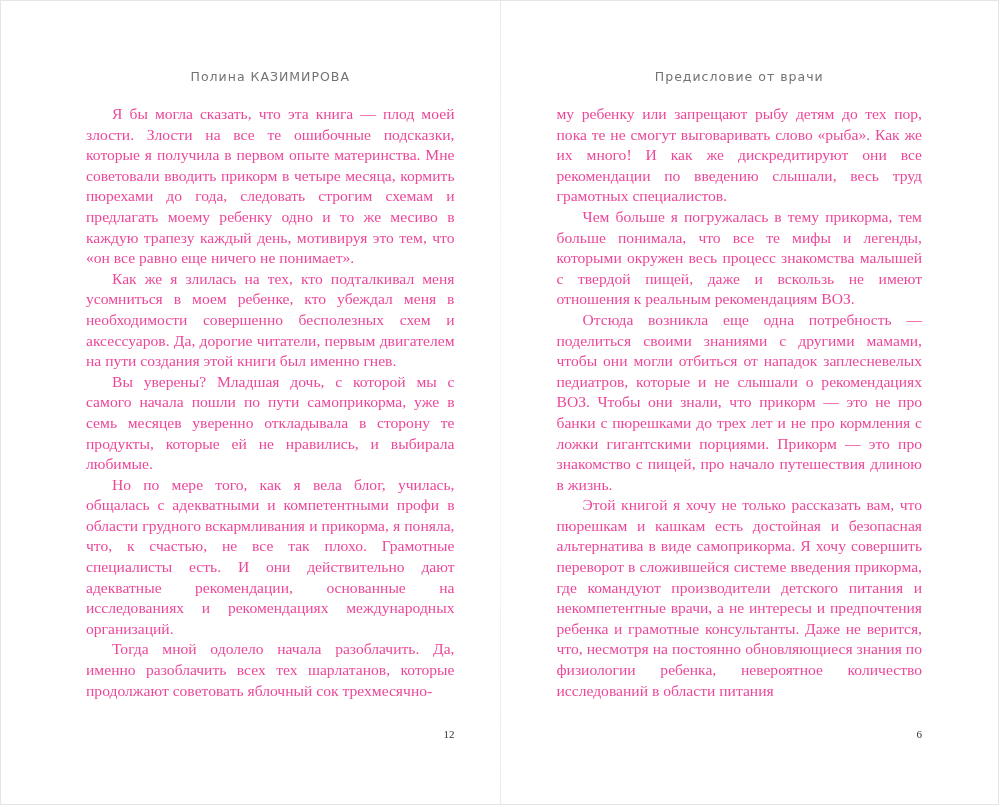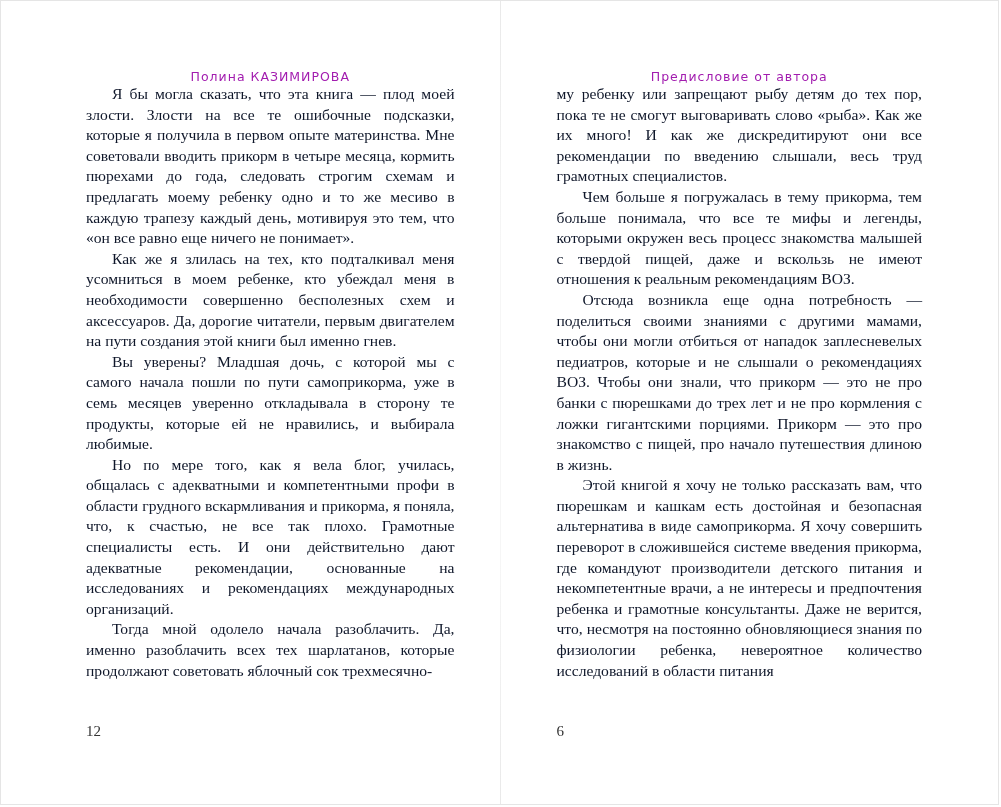--- a/index.html
+++ b/index.html
@@ -47,45 +47,46 @@
   }
   .page-right .content {
     margin-left: 57px;
     margin-right: 76px;
   }
   .running-head {
     text-align: center;
     font-family: "DejaVu Sans", sans-serif;
     font-size: 12.5px;
     letter-spacing: 1px;
-    color: #a21caf;
+    color: #737373;
+    margin-bottom: 20px;
     white-space: nowrap;
   }
   .text-block {
     font-size: 15.6px;
     line-height: 20.6px;
-    color: #0f172a;
+    color: #ec4899;
     text-align: justify;
     hyphens: auto;
     -webkit-hyphens: auto;
   }
   .para {
     margin: 0;
     text-indent: 26px;
   }
   .para.no-indent {
     text-indent: 0;
   }
   .page-number {
     position: absolute;
     bottom: 64px;
     left: 0;
     right: 0;
-    text-align: left;
-    font-size: 15px;
+    text-align: right;
+    font-size: 11px;
     color: #333333;
     font-family: "Liberation Serif", serif;
   }
 </style>
 </head>
 <body>
 
 <div class="spread">
 
   <div class="page page-left">
@@ -99,21 +100,21 @@
         <p class="para">Тогда мной одолело начала разоблачить. Да, именно разоблачить всех тех шарлатанов, которые продолжают советовать яблочный сок трехмесячно-</p>
       </div>
       <div class="page-number">12</div>
     </div>
   </div>
 
   <div class="spine"></div>
 
   <div class="page page-right">
     <div class="content">
-      <div class="running-head">Предисловие от автора</div>
+      <div class="running-head">Предисловие от врачи</div>
       <div class="text-block">
         <p class="para no-indent">му ребенку или запрещают рыбу детям до тех пор, пока те не смогут выговаривать слово «рыба». Как же их много! И как же дискредитируют они все рекомендации по введению слышали, весь труд грамотных специалистов.</p>
         <p class="para">Чем больше я погружалась в тему прикорма, тем больше понимала, что все те мифы и легенды, которыми окружен весь процесс знакомства малышей с твердой пищей, даже и вскользь не имеют отношения к реальным рекомендациям ВОЗ.</p>
         <p class="para">Отсюда возникла еще одна потребность — поделиться своими знаниями с другими мамами, чтобы они могли отбиться от нападок заплесневелых педиатров, которые и не слышали о рекомендациях ВОЗ. Чтобы они знали, что прикорм — это не про банки с пюрешками до трех лет и не про кормления с ложки гигантскими порциями. Прикорм — это про знакомство с пищей, про начало путешествия длиною в жизнь.</p>
         <p class="para">Этой книгой я хочу не только рассказать вам, что пюрешкам и кашкам есть достойная и безопасная альтернатива в виде самоприкорма. Я хочу совершить переворот в сложившейся системе введения прикорма, где командуют производители детского питания и некомпетентные врачи, а не интересы и предпочтения ребенка и грамотные консультанты. Даже не верится, что, несмотря на постоянно обновляющиеся знания по физиологии ребенка, невероятное количество исследований в области питания</p>
       </div>
       <div class="page-number">6</div>
     </div>
   </div>
 

